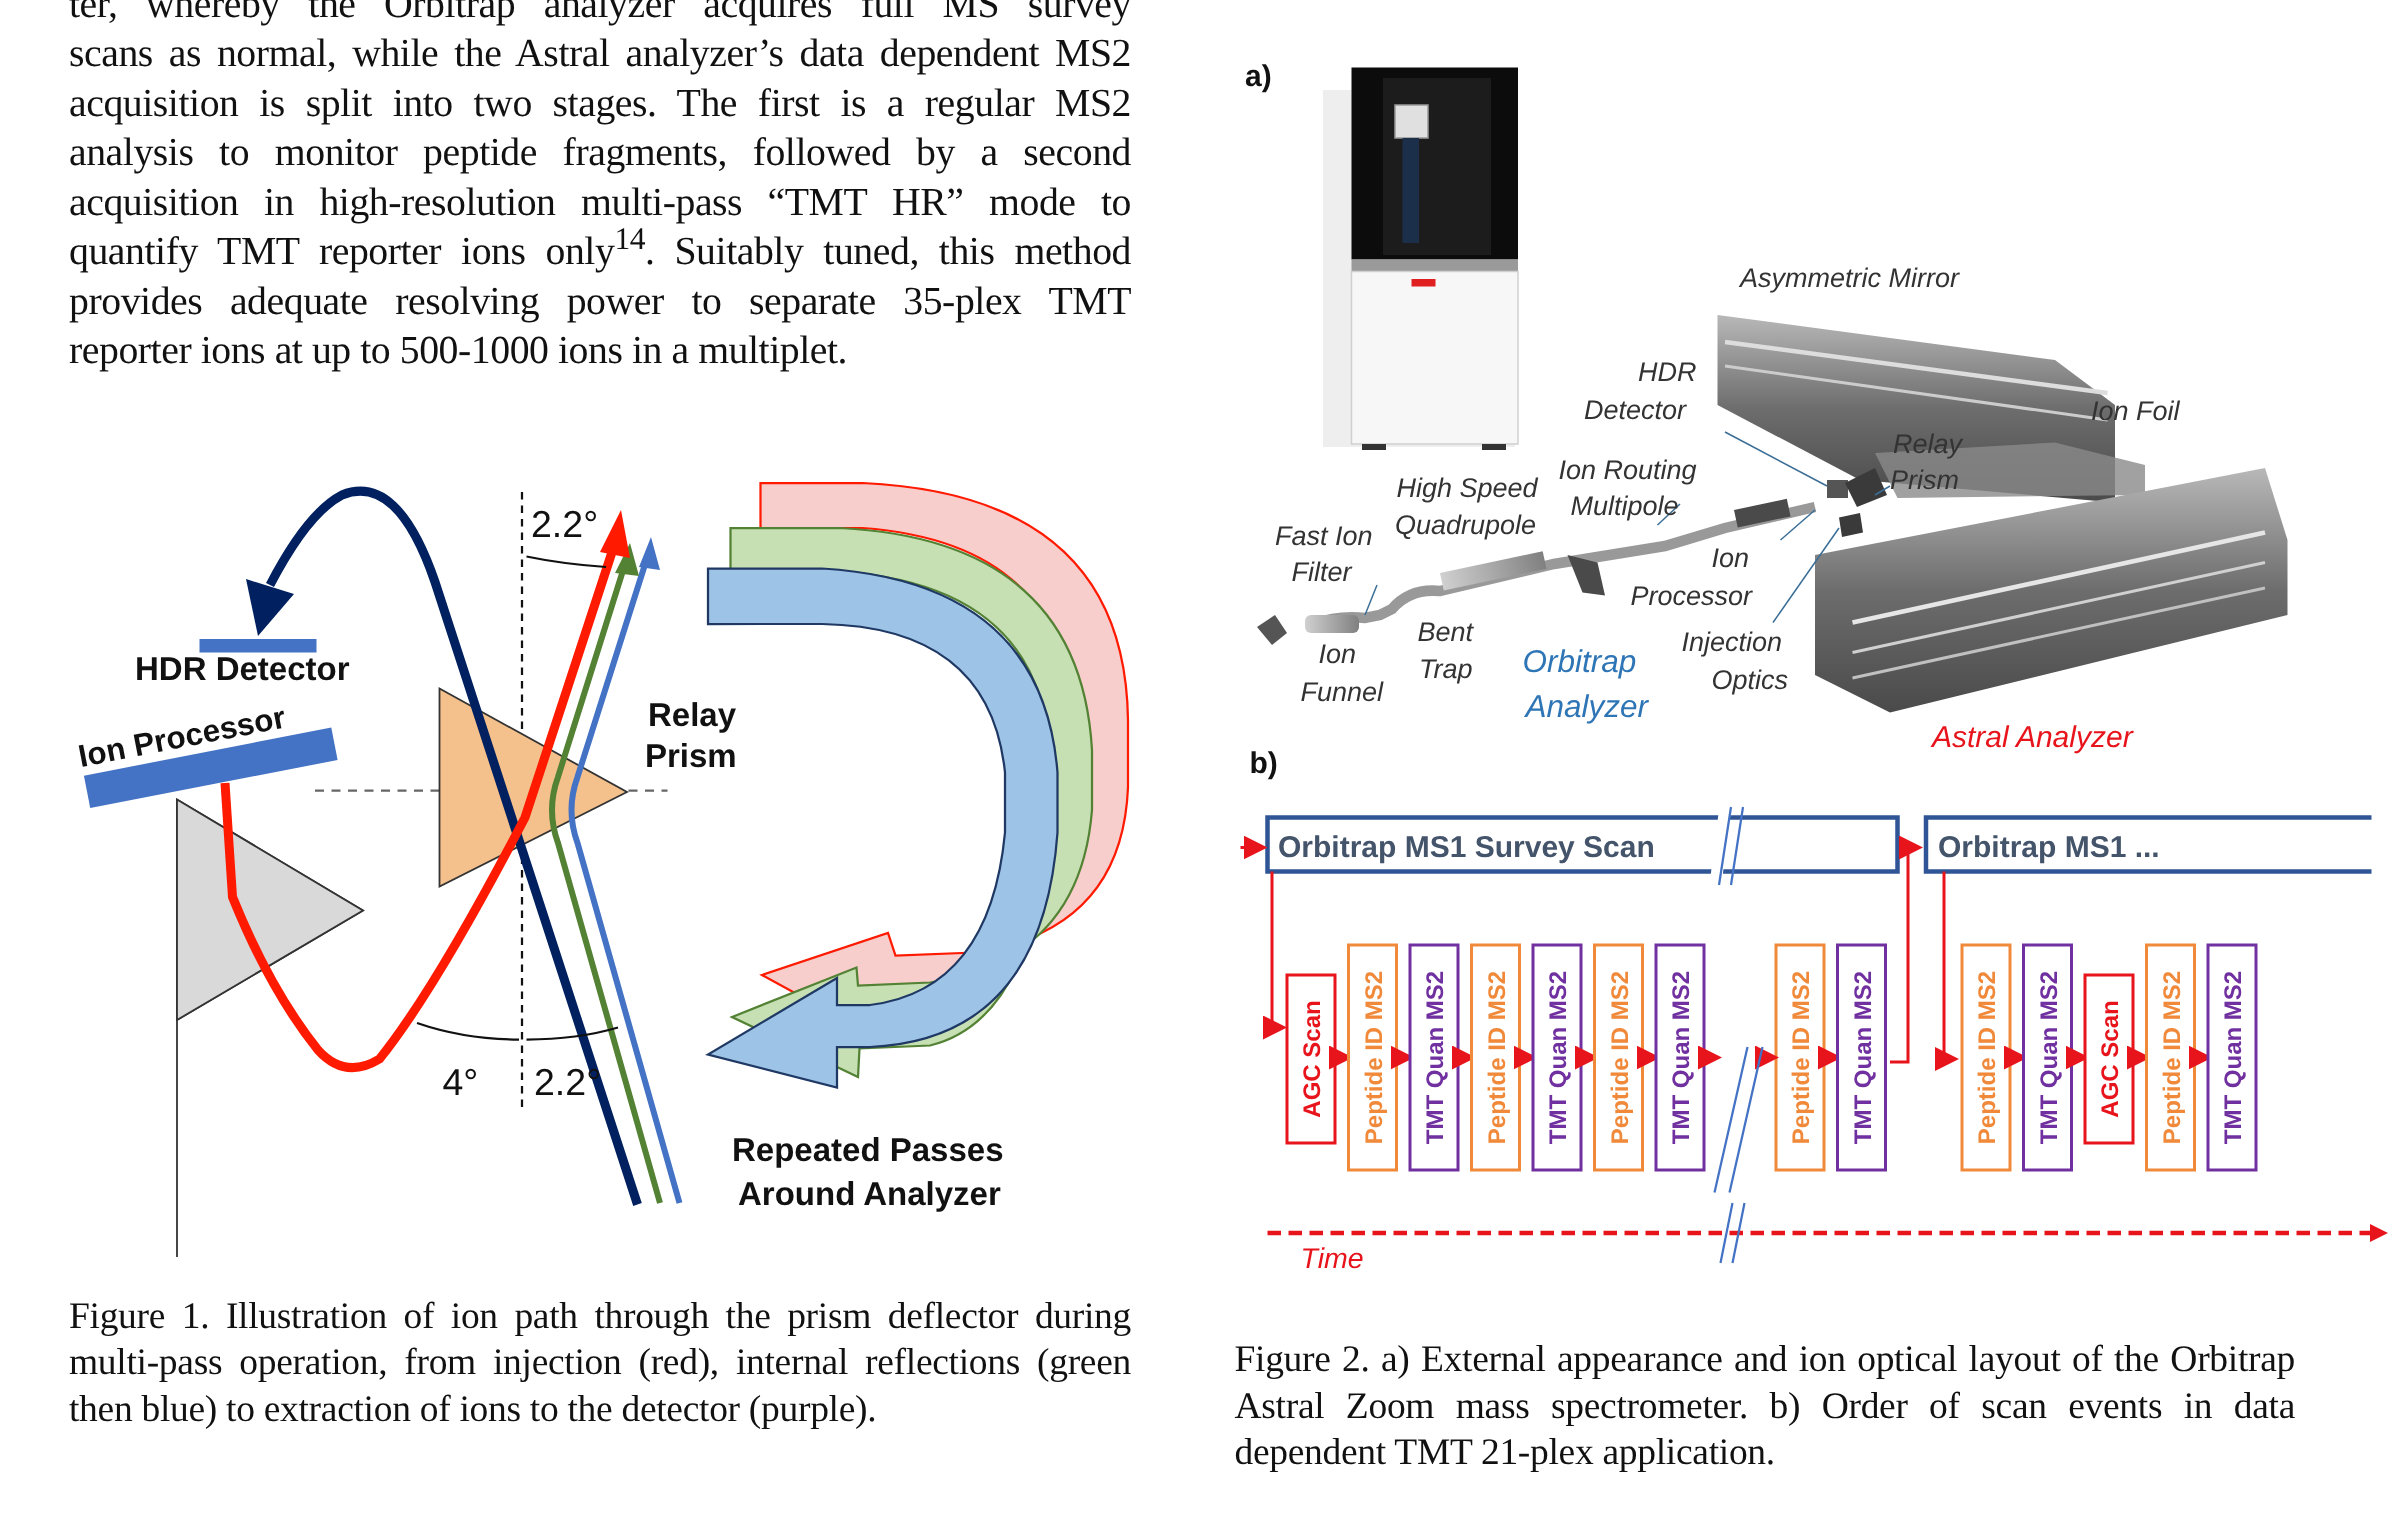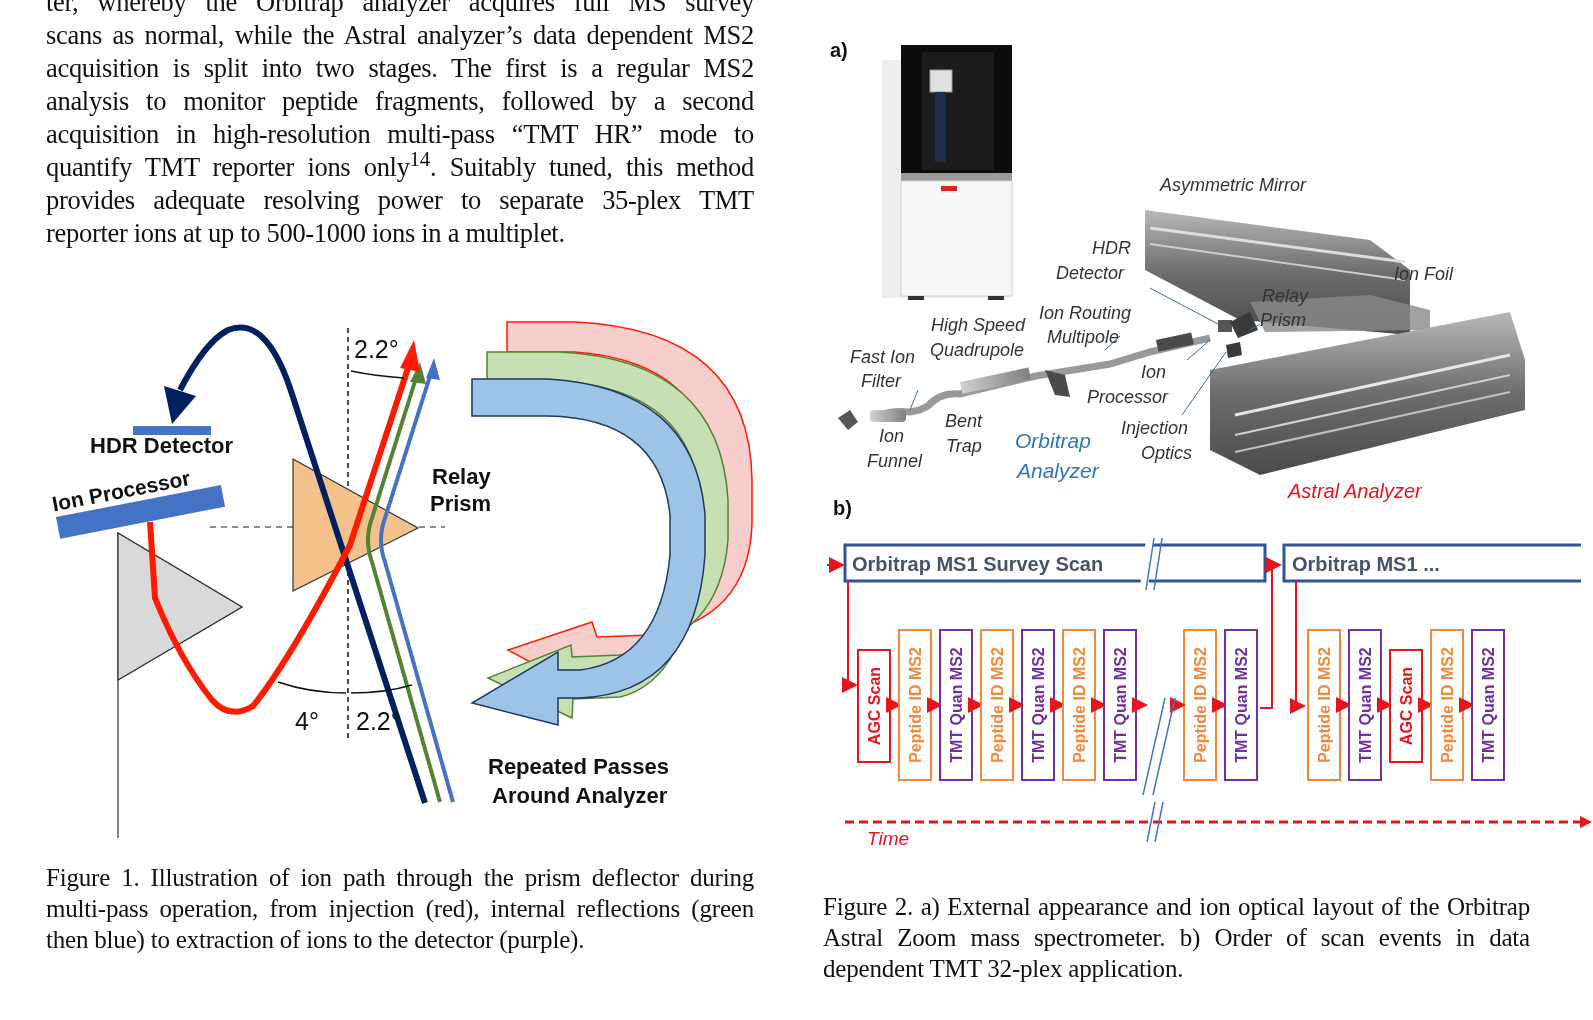--- a/index.html
+++ b/index.html
@@ -227,13 +227,13 @@
   <line x1="355" y1="668" x2="333" y2="765" stroke="#4472c4" stroke-width="1.5"></line>
   <line x1="365" y1="668" x2="343" y2="765" stroke="#4472c4" stroke-width="1.5"></line>
 
   <line x1="35" y1="792" x2="770" y2="792" stroke="#e8141c" stroke-width="3" stroke-dasharray="9,5"></line>
   <polygon points="770,786 782,792 770,798" fill="#e8141c"></polygon>
   <line x1="345" y1="772" x2="337" y2="812" stroke="#4472c4" stroke-width="1.5"></line>
   <line x1="353" y1="772" x2="345" y2="812" stroke="#4472c4" stroke-width="1.5"></line>
   <text x="57" y="815" font-size="19" font-style="italic" fill="#e8141c">Time</text>
 </svg>
 
-<div class="caption c2">Figure 2. a) External appearance and ion optical layout of the Orbitrap Astral Zoom mass spectrometer. b) Order of scan events in data dependent TMT 32-plex application.</div>
+<div class="caption c2">Figure 2. a) External appearance and ion optical layout of the Orbitrap Astral Zoom mass spectrometer. b) Order of scan events in data dependent TMT 21-plex application.</div>
 
 </body></html>

